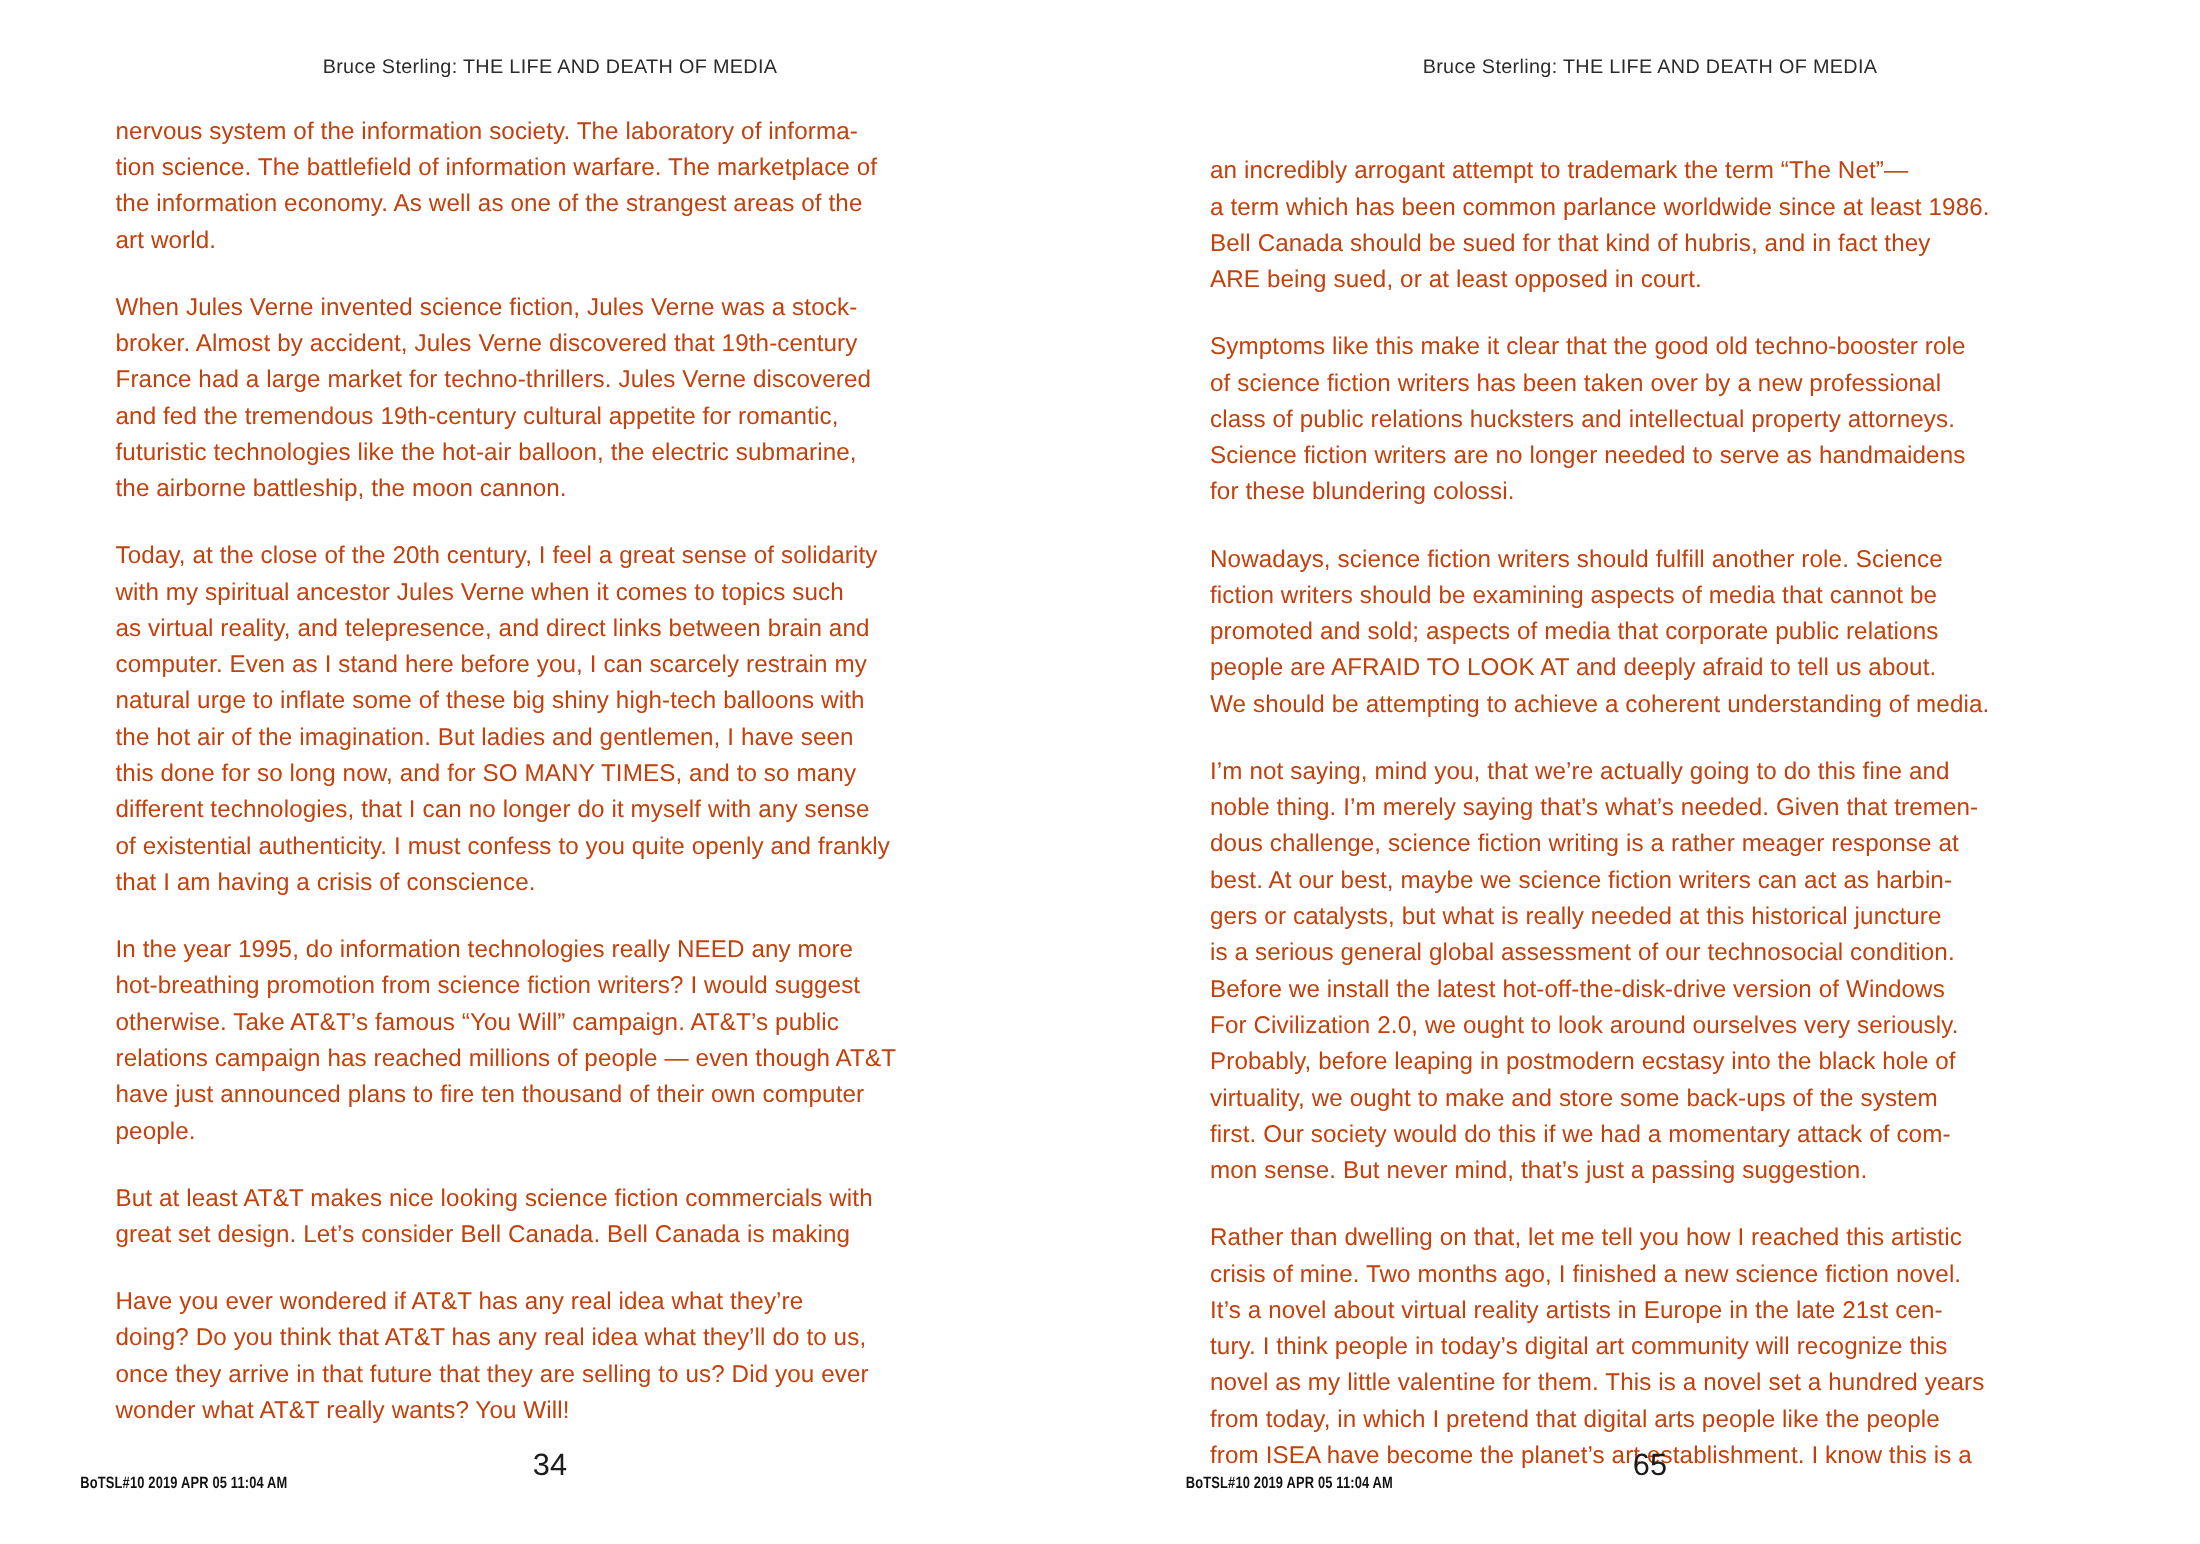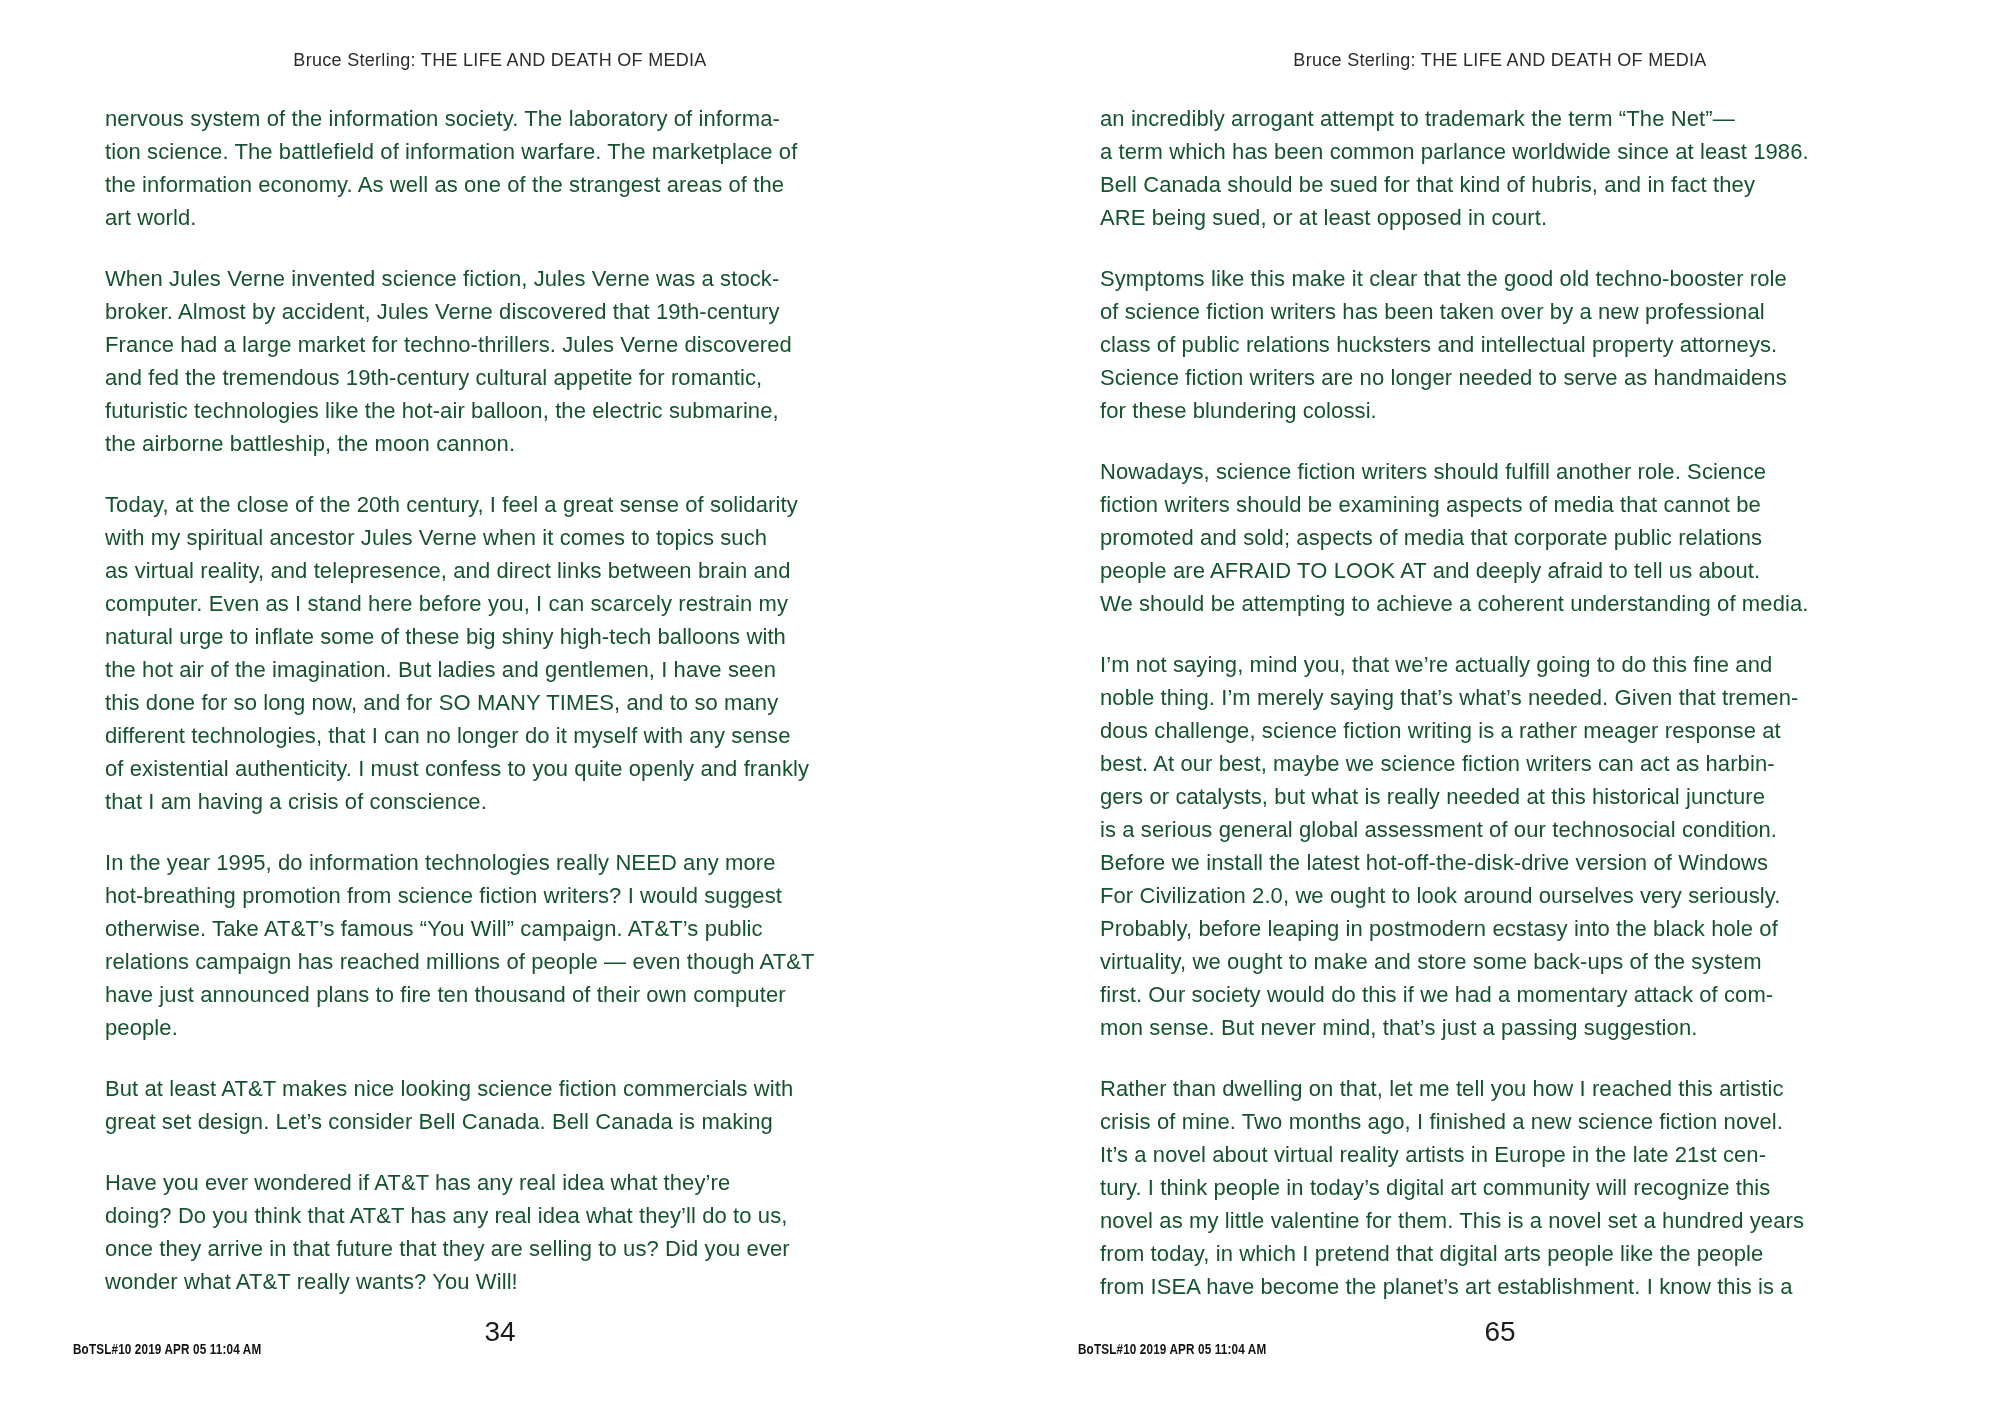--- a/index.html
+++ b/index.html
@@ -37,29 +37,29 @@
     color: #2b2b2b;
     white-space: pre;
   }
 
   .body-text {
     position: absolute;
     top: 102px;
     width: 880px;
   }
   .page.left  .body-text { left: 105px; }
-  .page.right .body-text { left: 100px; }
+  .page.right .body-text { left: 100px; margin-top: 36px; }
 
   .body-text p {
     margin: 0 0 28px 0;
     font-size: 22px;
     line-height: 33px;
     letter-spacing: 0.1px;
     white-space: pre;
-    color: #14532d;
+    color: #c2410c;
   }
 
   .page-number {
     position: absolute;
     top: 1316px;
     left: 0;
     width: 100%;
     text-align: center;
     font-size: 28px;
     color: #1c1c1c;

